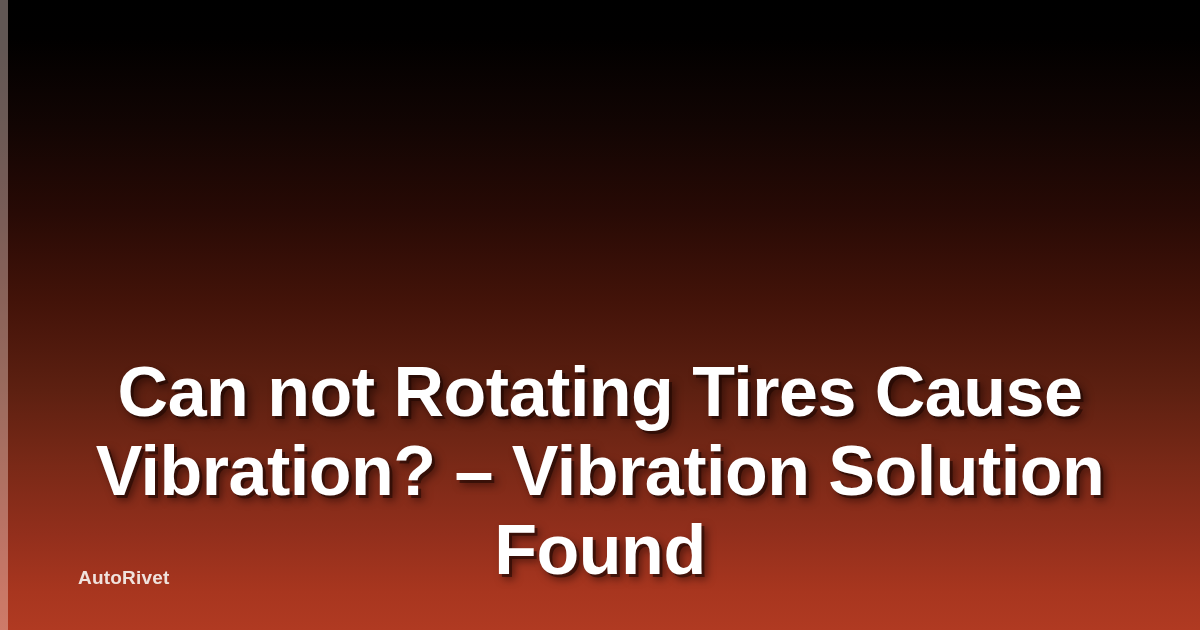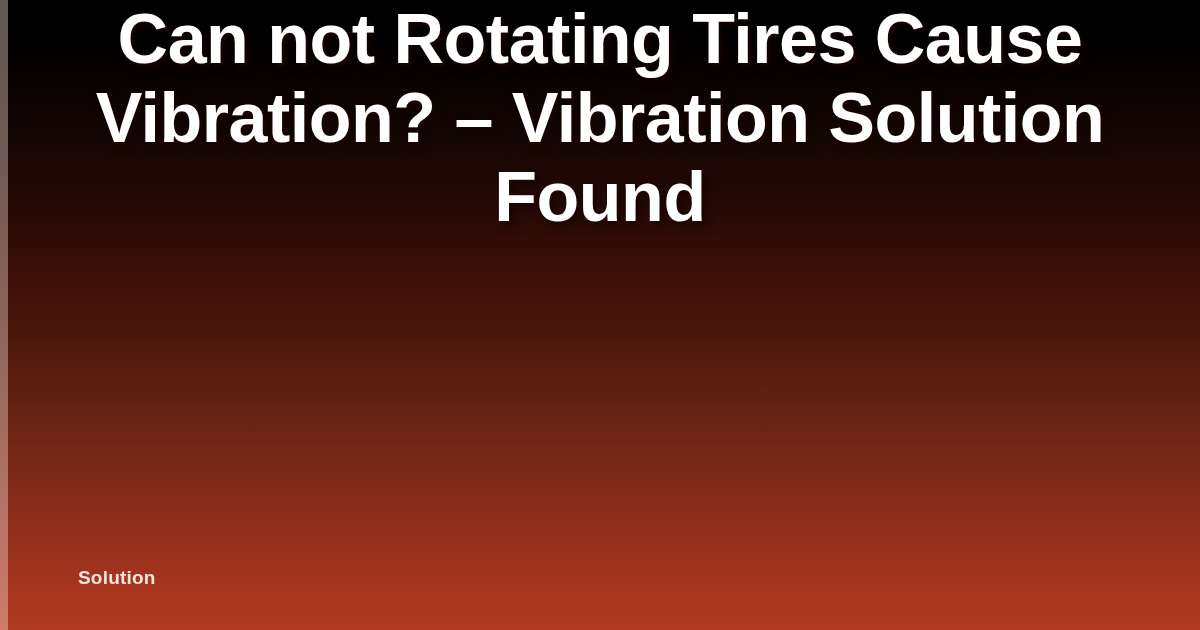--- a/index.html
+++ b/index.html
@@ -45,21 +45,21 @@
     pointer-events: none;
   }
 
   .title-wrap {
     position: absolute;
     left: 0;
     right: 0;
     top: 0;
     height: 630px;
     display: flex;
-    align-items: flex-start;
+    align-items: flex-end;
     justify-content: center;
     padding: 0 60px 40px 60px;
   }
 
   .title {
     width: 100%;
     text-align: center;
     color: #ffffff;
     font-size: 70px;
     line-height: 1.13;
@@ -88,15 +88,15 @@
 <body>
 
 <div class="card">
 
   <div class="edge-strip"></div>
 
   <div class="title-wrap">
     <h1 class="title">Can not Rotating Tires Cause Vibration? – Vibration Solution Found</h1>
   </div>
 
-  <div class="logo">Solution</div>
+  <div class="logo">AutoRivet</div>
 
 </div>
 
 </body></html>

